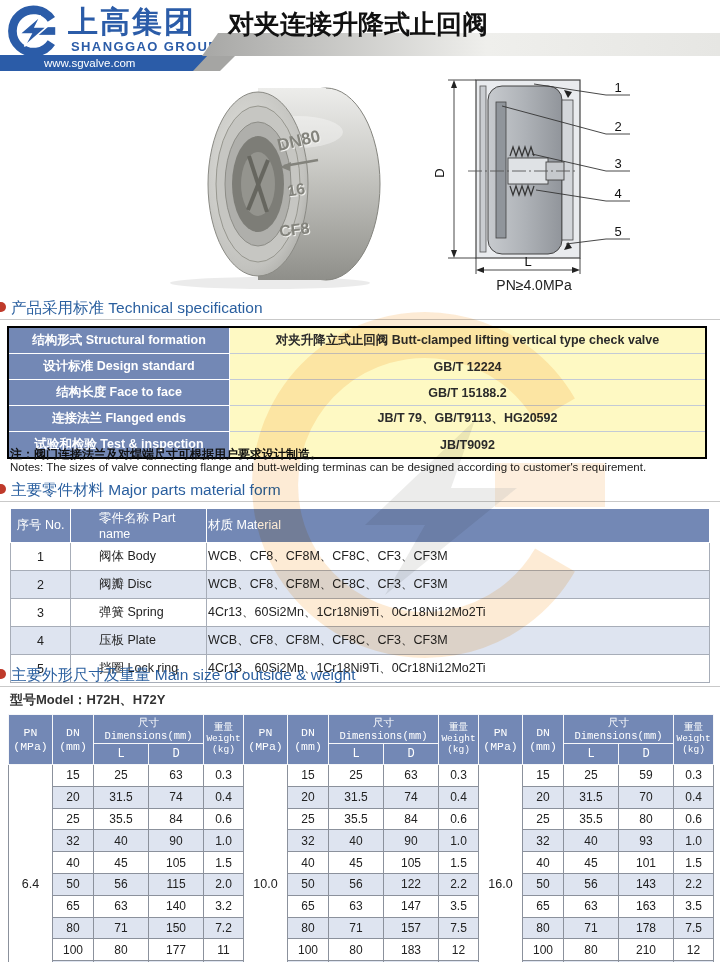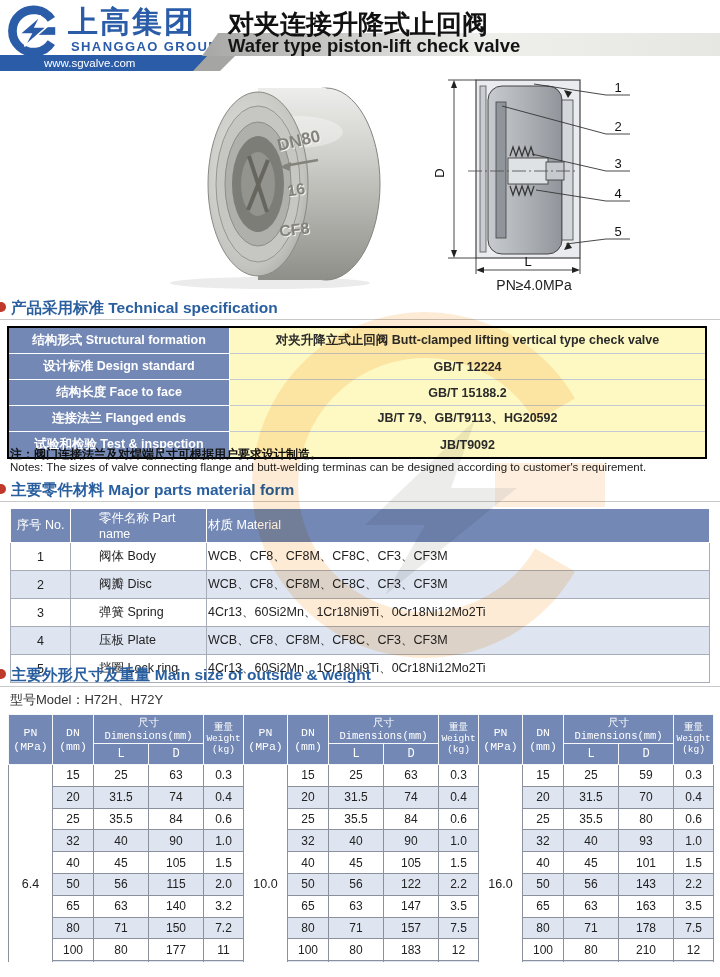--- a/index.html
+++ b/index.html
@@ -24,21 +24,21 @@
   
   .photo{position:absolute;left:148px;top:84px;width:244px;height:206px;}
   .drawing{position:absolute;left:416px;top:74px;width:302px;height:220px;}
 
   
   .watermark{position:absolute;left:225px;top:295px;width:420px;height:385px;z-index:5;
     pointer-events:none;mix-blend-mode:multiply;}
 
   
   .section-title{position:absolute;left:0;width:720px;height:21px;border-bottom:1px solid #c9c9c9;}
-  .section-title .txt{margin-left:11px;font-size:15.5px;font-weight:700;color:#2a5f9f;}
+  .section-title .txt{margin-left:11px;font-size:15.5px;font-weight:400;color:#2a5f9f;}
   .bullet{position:absolute;left:-4px;top:4px;width:10px;height:10px;border-radius:50%;background:#bf3a2b;}
   #sec1{top:298px;} #sec2{top:480px;} #sec3{top:665px;}
 
   
   .spec-table{position:absolute;left:7px;top:326px;width:700px;border-collapse:collapse;table-layout:fixed;
     border:2px solid #000000;font-weight:bold;}
   .spec-table td{height:23px;font-size:12.5px;text-align:center;vertical-align:middle;}
   .spec-label{width:218px;background:#7388b5;color:#fff;border:1px solid #fff;}
   .spec-value{background:#fef9c3;color:#2b2b2b;border:1px solid #c3cad6;}
 
@@ -48,21 +48,21 @@
   
   .mat-table{position:absolute;left:10px;top:508px;width:700px;border-collapse:collapse;table-layout:fixed;
     border:1px solid #9aa1ac;}
   .mat-table th{height:26px;background:#7388b5;color:#fff;font-size:12.5px;font-weight:normal;border:1px solid #fff;}
   .mat-table td{height:25px;font-size:12.5px;color:#222;border:1px solid #a7adb8;vertical-align:middle;}
   .mat-table tbody tr:nth-child(even){background:#dee4f0;}
   .mat-no{width:57px;text-align:center;}
   .mat-name{width:136px;text-align:left;padding-left:28px;box-sizing:border-box;}
   .mat-mat{text-align:left;}
 
-  .model-line{position:absolute;left:10px;top:691px;font-size:13px;font-weight:normal;color:#333;}
+  .model-line{position:absolute;left:10px;top:691px;font-size:13px;font-weight:bold;color:#333;}
 
   
   .dim-table{position:absolute;left:8px;top:714px;width:705px;border-collapse:collapse;table-layout:fixed;
     border:1px solid #6d737d;}
   .dim-table th{background:#7388b5;color:#fff;font-weight:normal;border:1px solid #f6f7f9;vertical-align:middle;text-align:center;font-family:Liberation Mono, monospace;}
   .dim-table td{height:18.8px;font-size:12px;text-align:center;color:#222;border:1px solid #8b919c;background:#fff;}
   .dim-table tbody tr:nth-child(even) td{background:#dee4f0;}
   .dim-table td.pn-val{background:#fff;font-size:12.5px;}
   .pre{white-space:pre-line;}
   .pn-h,.dn-h{font-size:11.5px;line-height:1.2;}
@@ -81,21 +81,20 @@
       <rect x="31" y="23" width="20" height="8" fill="#2b5ca8"></rect>
       <polygon points="36,11 14,30 26,30 19,43 42,23 30,23" fill="#2b5ca8" stroke="#fff" stroke-width="1.5"></polygon>
     </svg>
   </div>
   <div class="logo-cn">上高集团</div>
   <div class="logo-en">SHANGGAO GROUP</div>
   <div class="banner-gray"></div>
   <div class="banner-blue">www.sgvalve.com</div>
   <div class="title-band"></div>
   <div class="title-cn">对夹连接升降式止回阀</div>
-  <div class="title-en">Wafer type piston-lift check valve</div>
 
   <div class="photo">
     <svg viewBox="0 0 244 206" width="244" height="206">
       <defs>
         <linearGradient id="bodyG" x1="0" y1="0" x2="0" y2="1">
           <stop offset="0" stop-color="#ededeb"></stop>
             <stop offset="0.35" stop-color="#cfcfcb"></stop>
           <stop offset="0.75" stop-color="#a8a8a3"></stop>
             <stop offset="1" stop-color="#8f8f8a"></stop>
         </linearGradient>

